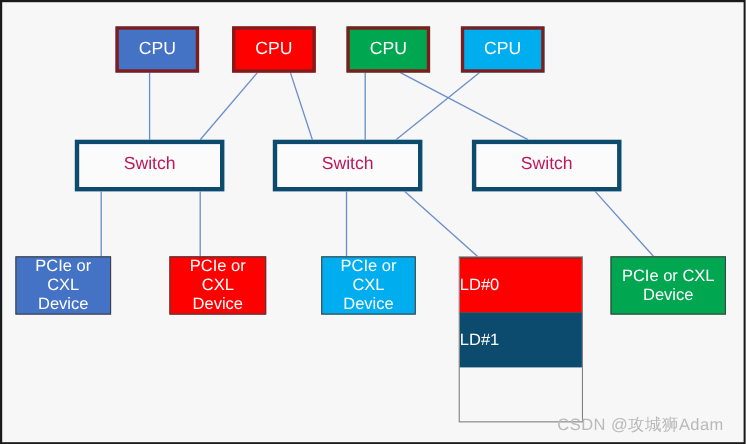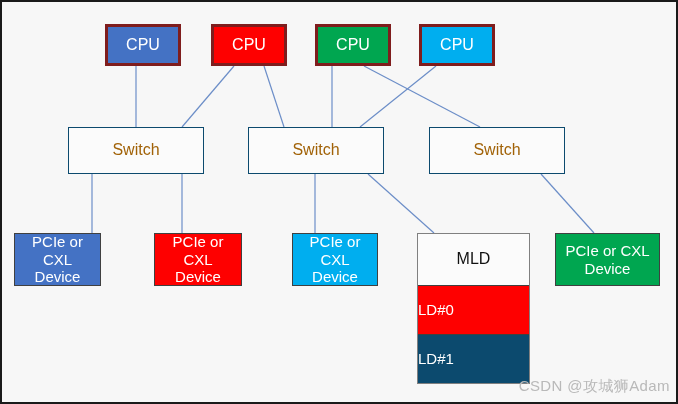--- a/index.html
+++ b/index.html
@@ -35,22 +35,22 @@
     line-height: 1.18;
     z-index: 2;
   }
   .cpu {
     border: 3px solid #7f1d1d;
     color: #ffffff;
     font-size: 16px;
   }
   .switch {
     background: #fbfbfb;
-    border: 1px solid #0c4a6e;
-    color: #a16207;
+    border: 4px solid #0c4a6e;
+    color: #be185d;
     font-size: 16px;
   }
   .device {
     border: 1px solid #404040;
     color: #ffffff;
     font-size: 15px;
     padding: 0 4px;
   }
   .mld-wrap {
     position: absolute;
@@ -71,21 +71,21 @@
   .ld {
     color: #ffffff;
     font-size: 15px;
     display: flex;
     align-items: center;
     justify-content: flex-start;
     border-top: 1px solid #404040;
   }
   #watermark {
     position: absolute;
-    right: 6px;
+    right: 18px;
     bottom: 6px;
     font-size: 15px;
     color: #b9b9b9;
     letter-spacing: 0.4px;
     z-index: 5;
     white-space: nowrap;
   }
 </style>
 </head>
 <body>
@@ -140,21 +140,20 @@
       </div>
       <div class="node device" style="left: 290px; top: 231px; width: 86px; height: 53px; background: rgb(0, 174, 239);">
         <span>PCIe or CXL Device</span>
       </div>
       <div class="node device" style="left: 553px; top: 231px; width: 105px; height: 53px; background: rgb(0, 166, 80);">
         <span>PCIe or CXL Device</span>
       </div>
     </div>
   <div id="mld-layer">
       <div class="mld-wrap" style="left: 415px; top: 231px; width: 113px; height: 151px;">
-        <div class="mld-head" style="height: 52px;">MLD</div>
         <div class="ld" style="height: 49px; background: rgb(254, 0, 0);">
           <span>LD#0</span>
         </div>
         <div class="ld" style="height: 49px; background: #0c4a6e;">
           <span>LD#1</span>
         </div>
       </div>
     </div>
 
   <div id="watermark">CSDN @攻城狮Adam</div>

